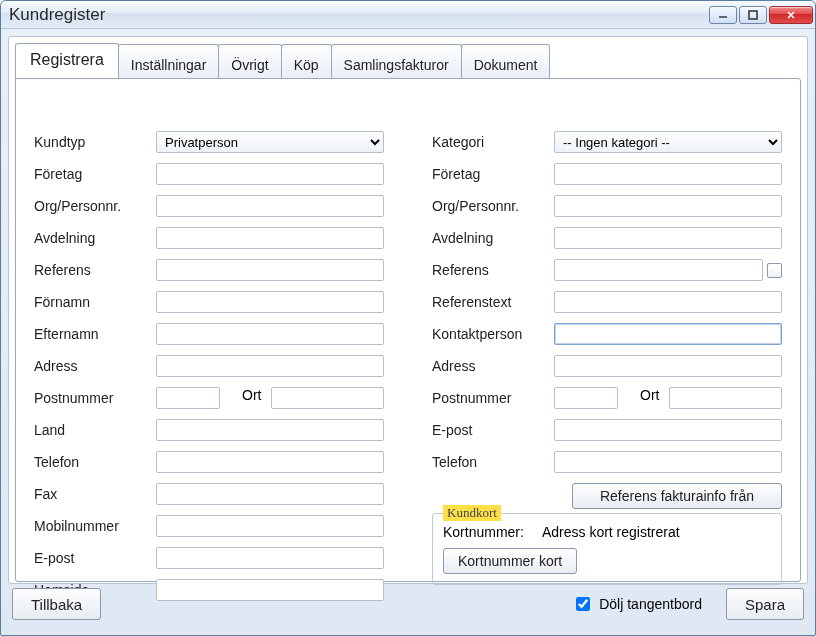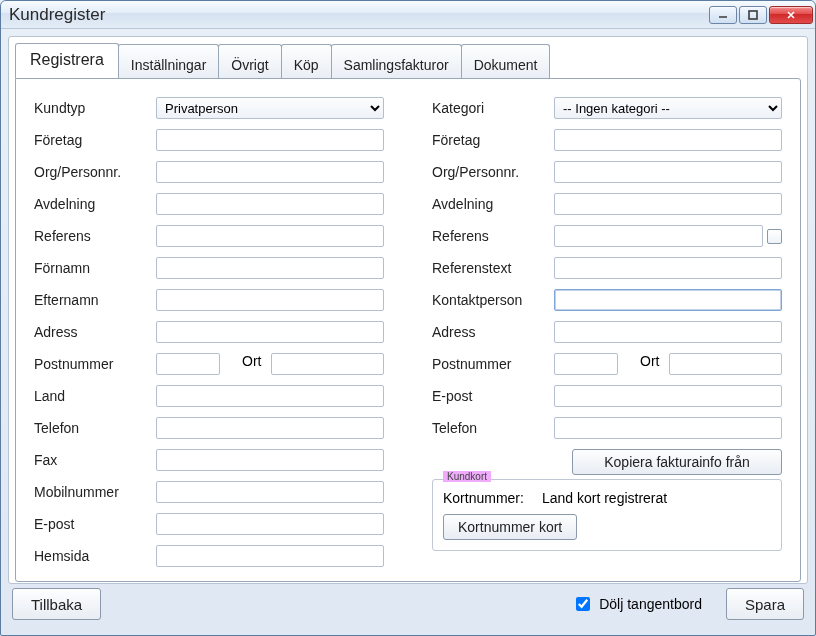--- a/index.html
+++ b/index.html
@@ -83,21 +83,21 @@
   }
   .tabpage {
     border:1px solid #9aa7b8;
     margin:0 6px 6px 6px;
     background:#fff;
     border-radius:0 3px 3px 3px;
     height: calc(100% - 42px);
     position:relative;
     padding:14px 18px;
   }
-  .cols { display:flex; gap:48px; height:100%; }
+  .cols { display:flex; gap:48px; height:100%;margin-top:34px; }
   .col { flex:1; }
   .row {
     display:flex;
     align-items:center;
     height:30px;
     margin-bottom:2px;
   }
   .row .lbl { width:122px; font-size:14px; color:#222; }
   .row .ctrl { flex:1; display:flex; align-items:flex-start; gap:6px; }
   input.text, select.combo {
@@ -140,22 +140,22 @@
   
   .group {
     border:1px solid #c0c8d3;
     border-radius:3px;
     padding:10px 10px 10px 10px;
     position:relative;
     margin-top:4px;
   }
   .group .legend {
     position:absolute; top:-9px; left:10px;
-    background:#f0abfc; padding:0 4px;
-    font-size:10px; color:#444;
+    background:#fde047; padding:0 4px;
+    font-size:13px; color:#444;font-family:Liberation Serif, serif;
   }
   .kv { display:flex; align-items:center; gap:18px; margin-bottom:8px; font-size:14px; }
 
   .copybtn-row { display:flex; justify-content:flex-end; margin-top:6px; }
   .copybtn-row .btn { width:210px; }
 
   
   .bottombar {
     position:absolute;
     left:8px; right:8px; bottom:8px;
@@ -375,28 +375,28 @@
             </div>
           </div>
         <div class="row">
             <div class="lbl">Telefon</div>
             <div class="ctrl">
               <input class="text" style="">
             </div>
           </div>
 
         <div class="copybtn-row">
-          <button class="btn">Kopiera fakturainfo från</button>
+          <button class="btn">Referens fakturainfo från</button>
         </div>
 
         <div class="group">
           <div class="legend">Kundkort</div>
           <div class="kv">
             <span>Kortnummer:</span>
-            <span>Land kort registrerat</span>
+            <span>Adress kort registrerat</span>
           </div>
           <button class="btn">Kortnummer kort</button>
         </div>
       </div>
 
     </div>
   </div>
 </div>
 
 <div class="bottombar">

